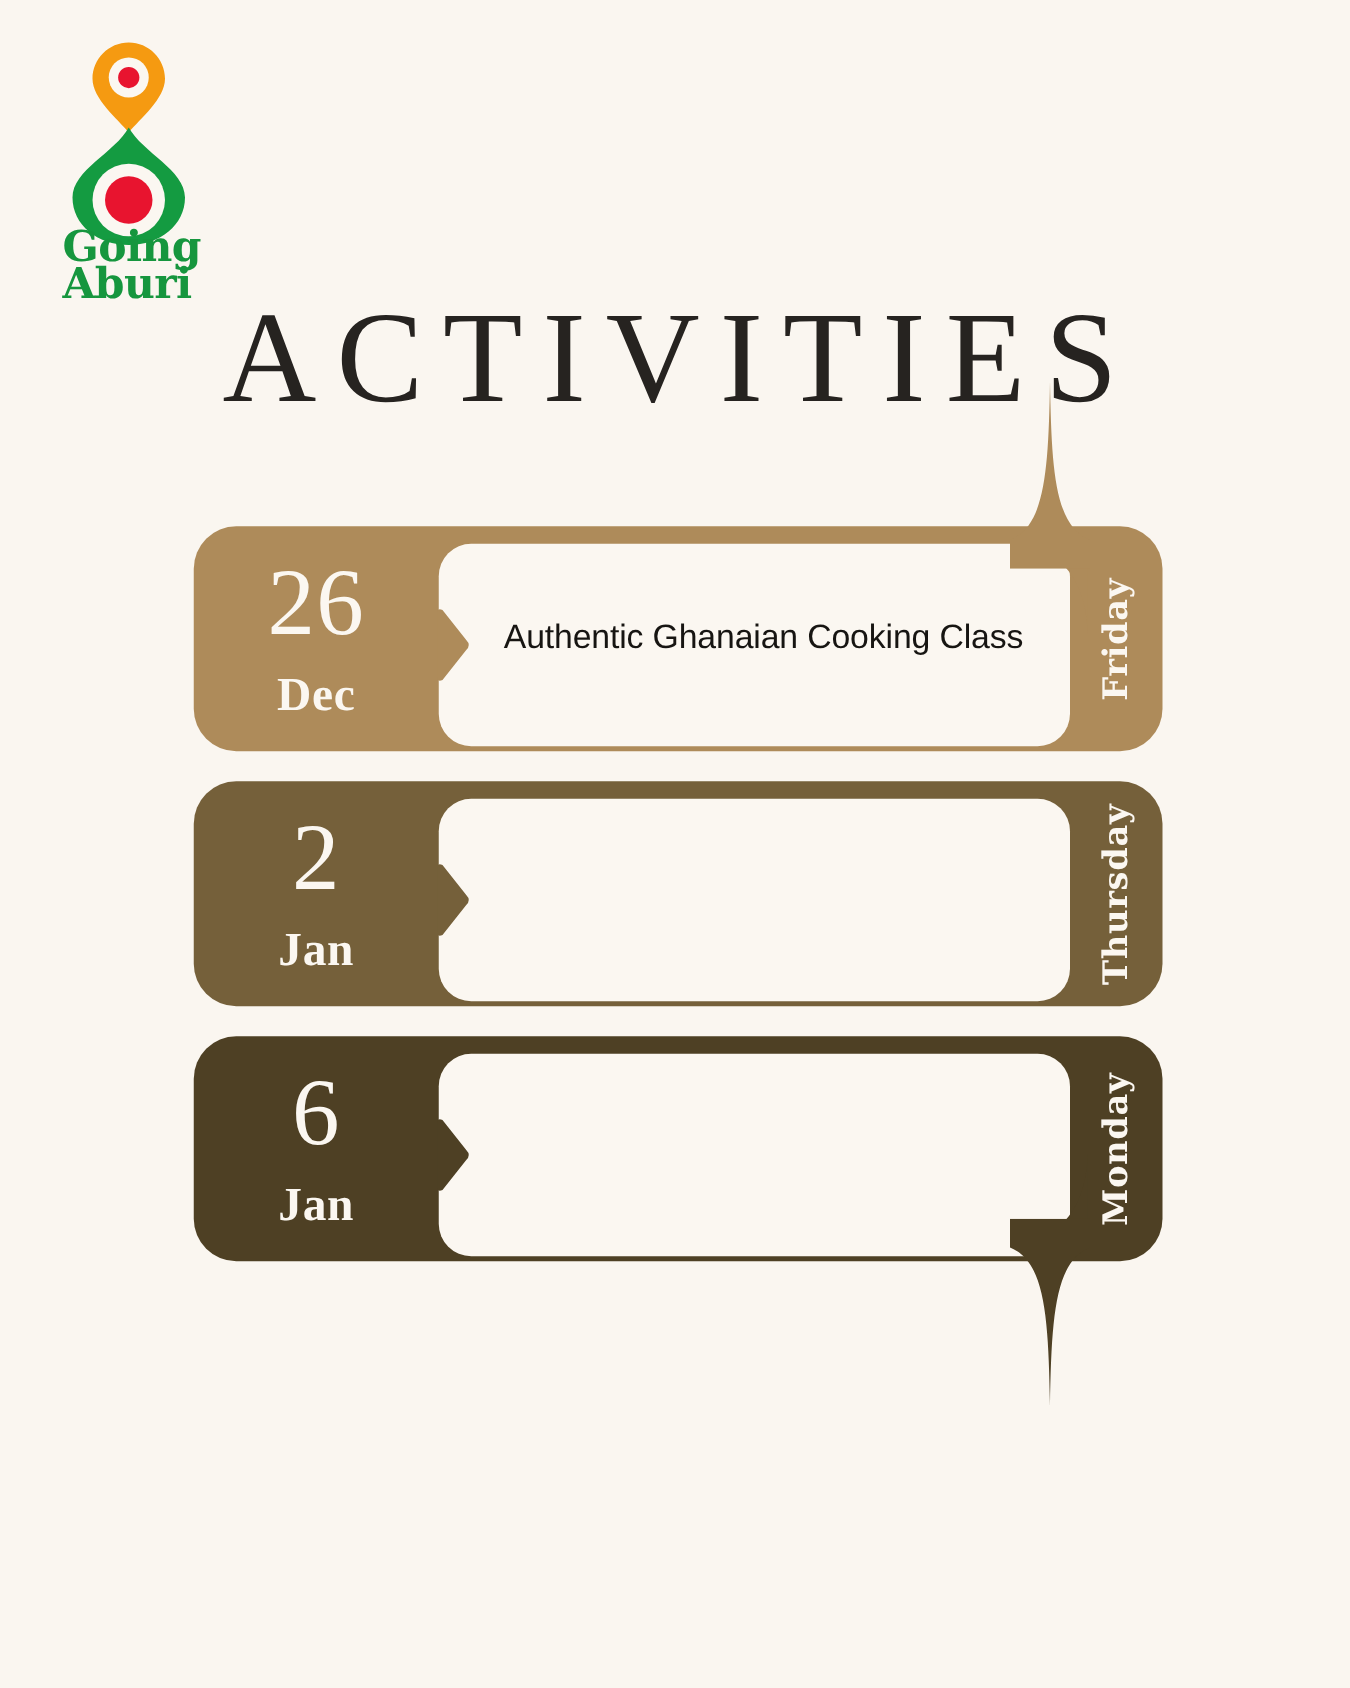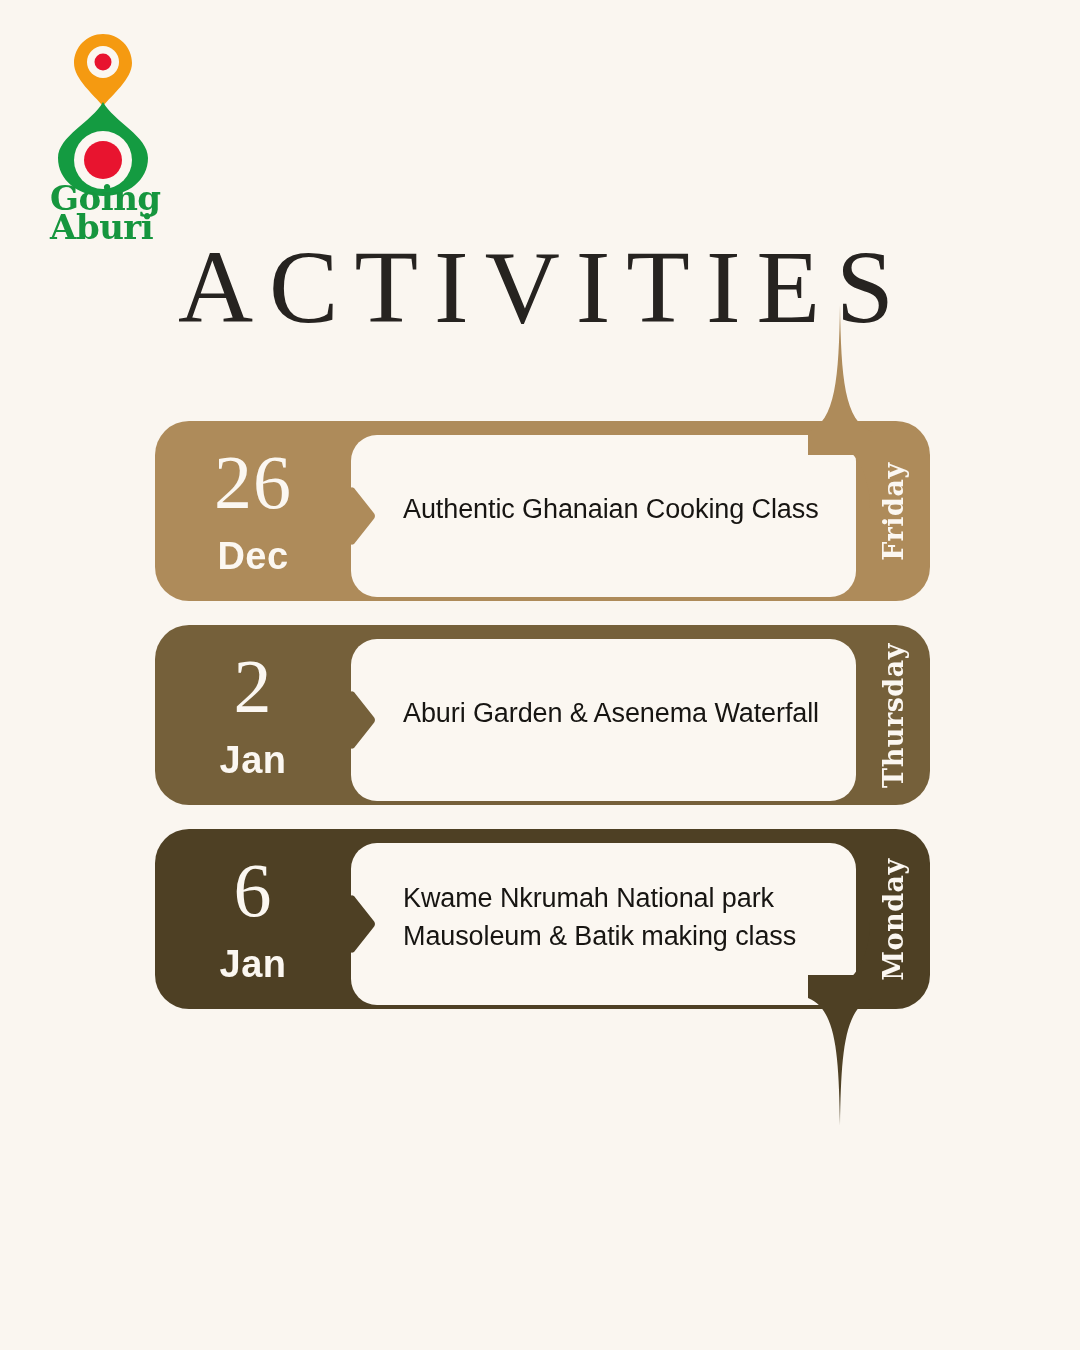--- a/index.html
+++ b/index.html
@@ -92,21 +92,21 @@
     gap: 18px;
   }
   .date-num {
     font-family: "Liberation Serif", "DejaVu Serif", serif;
     font-weight: 400;
     font-size: 76px;
     line-height: 0.9;
     letter-spacing: 1px;
   }
   .date-mon {
-    font-family: Liberation Sans, sans-serif;
+    font-family: Liberation Serif, serif;
     font-weight: 700;
     font-size: 38px;
     line-height: 1.1;
     margin-top: 2px;
     letter-spacing: 0.5px;
   }
 
   
   .card-panel {
     position: relative;
@@ -249,41 +249,39 @@
       <div class="date-num">2</div>
       <div class="date-mon">Jan</div>
     </div>
 
     <div class="card-panel">
       <div class="notch">
         <svg viewBox="0 0 26 60" xmlns="http://www.w3.org/2000/svg" aria-hidden="true">
           <path d="M0 4 Q0 0 4 2 L23 26 Q27 30 23 34 L4 58 Q0 60 0 56 Z" fill="#75603A"></path>
         </svg>
       </div>
-      <div class="card-title">Aburi Garden &amp; Asenema Waterfall</div>
     </div>
 
     <div class="card-day">
       <span>Thursday</span>
     </div>
   </div>
 
   <div class="card" style="background: rgb(78, 64, 36);">
     <div class="card-date">
       <div class="date-num">6</div>
       <div class="date-mon">Jan</div>
     </div>
 
     <div class="card-panel">
       <div class="notch">
         <svg viewBox="0 0 26 60" xmlns="http://www.w3.org/2000/svg" aria-hidden="true">
           <path d="M0 4 Q0 0 4 2 L23 26 Q27 30 23 34 L4 58 Q0 60 0 56 Z" fill="#4E4024"></path>
         </svg>
       </div>
-      <div class="card-title">Kwame Nkrumah National park Mausoleum &amp; Batik making class</div>
     </div>
 
     <div class="spine spine-bottom">
       <svg viewBox="0 0 42 74" xmlns="http://www.w3.org/2000/svg" aria-hidden="true">
         <path d="M0 74 L42 74 L42 0 C42 38 24 64 0 68 Z" fill="#4E4024"></path>
       </svg>
     </div>
 
     <div class="card-day">
       <span>Monday</span>

